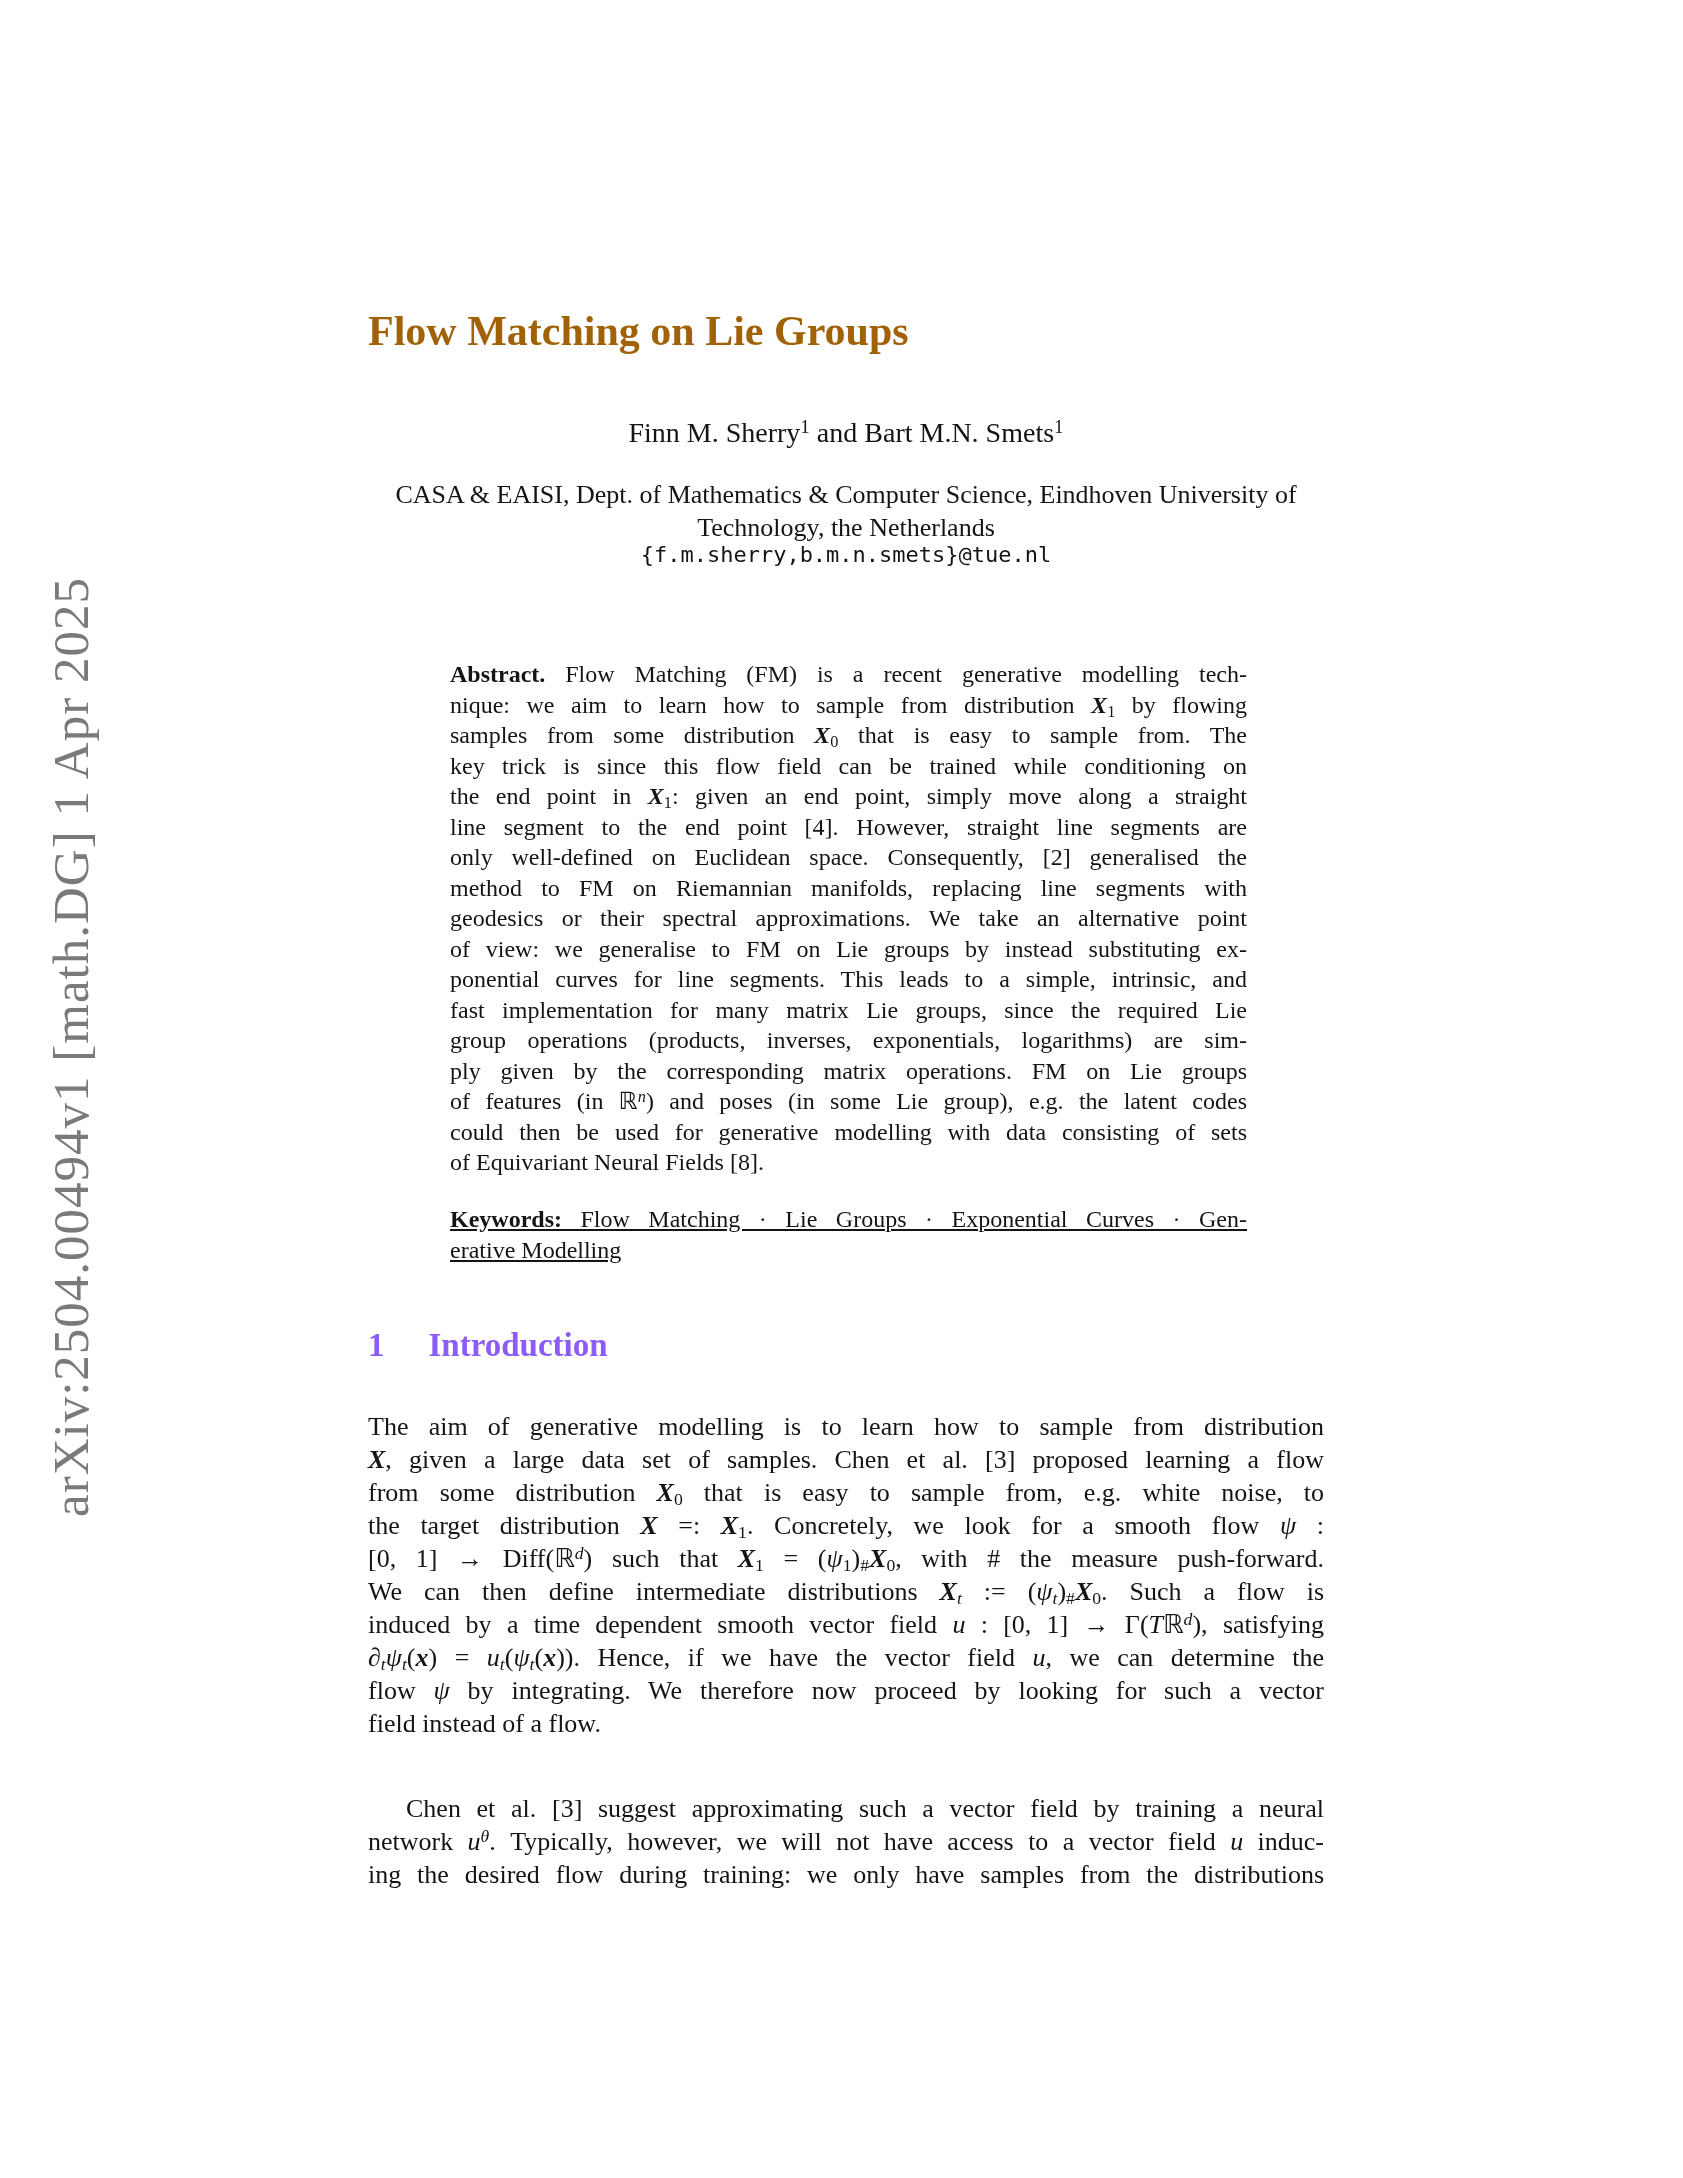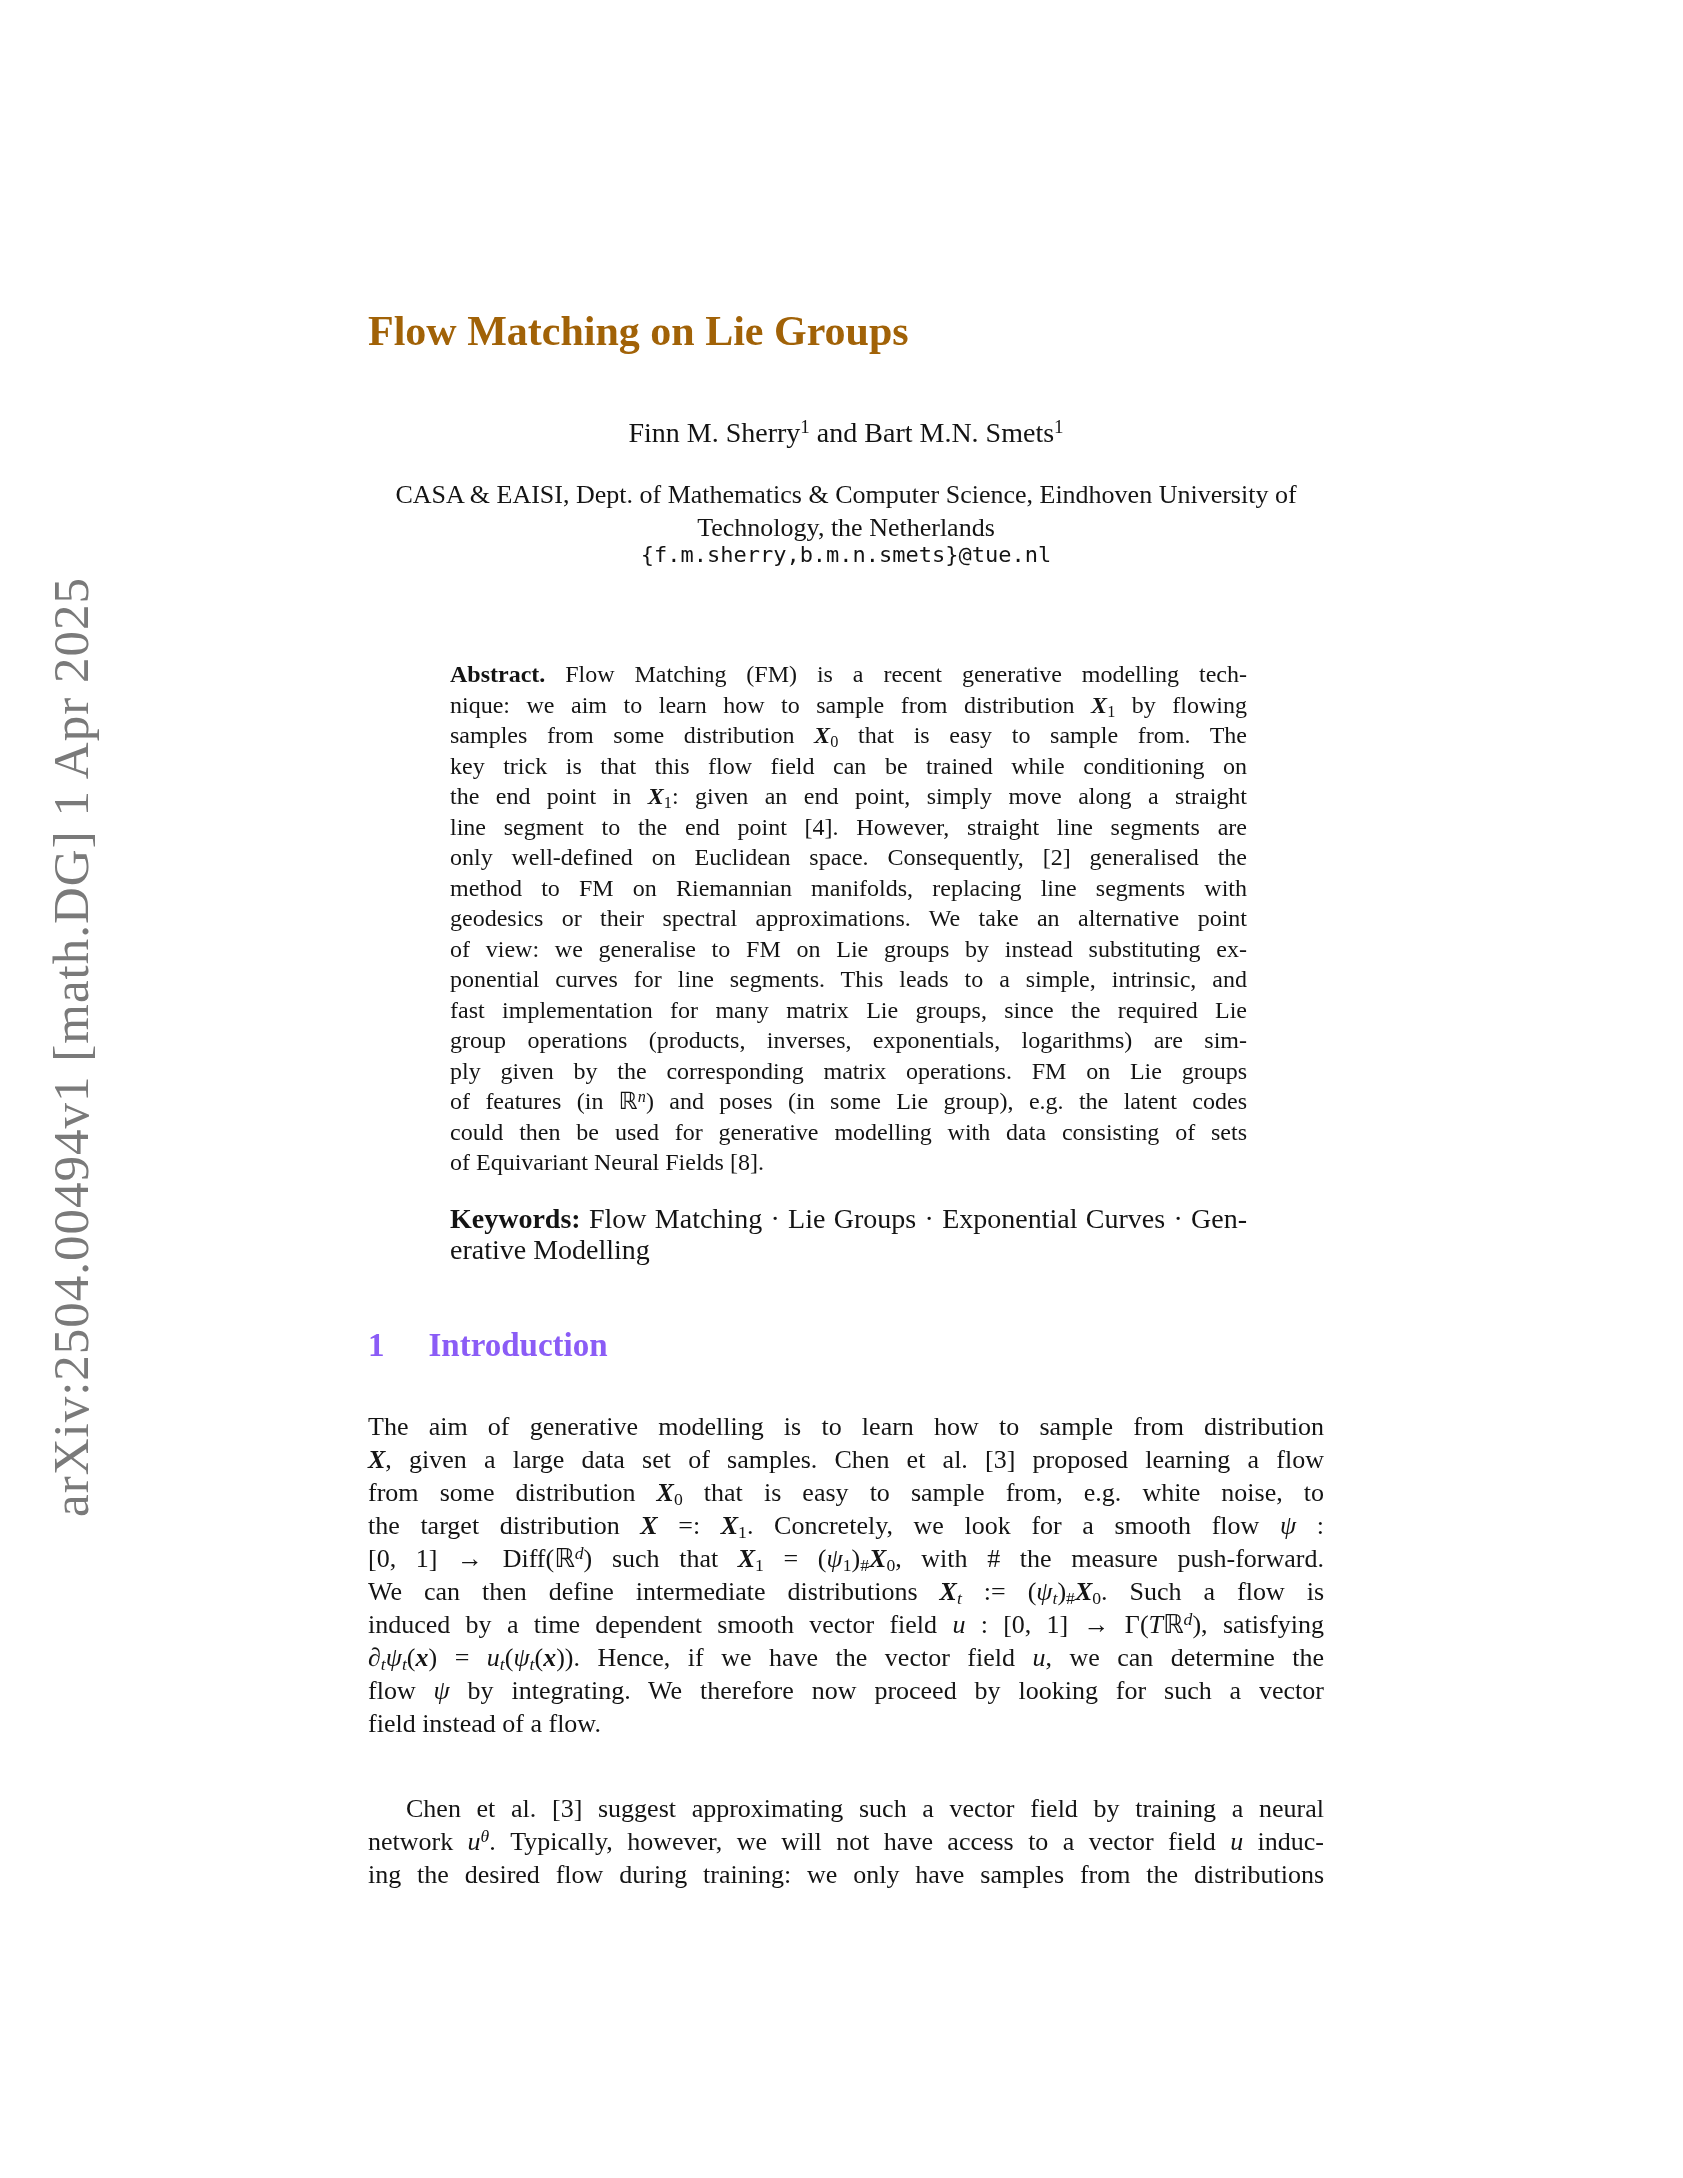--- a/index.html
+++ b/index.html
@@ -16,21 +16,21 @@
   }
   .title {
     position:absolute; left:368px; width:956px; top:307px; margin:0;
     text-align:left; font-size:42px; font-weight:bold; color:#a16207;
   }
   .authors { position:absolute; left:368px; width:956px; top:417px; text-align:center; font-size:28px; }
   .affil   { position:absolute; left:368px; width:956px; top:478px; text-align:center; font-size:26px; line-height:33px; }
   .email   { position:absolute; left:368px; width:956px; top:542px; text-align:center;
              font-family:"DejaVu Sans Mono","Liberation Mono",monospace; font-size:22px; }
   .abstract { position:absolute; left:450px; width:797px; top:659px;  font-size:24px; line-height:30.5px; }
-  .keywords { position:absolute; left:450px; width:797px; top:1204px; font-size:28px; line-height:30.5px; }
+  .keywords { position:absolute; left:450px; width:797px; top:1204px; font-size:24px; line-height:30.5px;text-decoration:underline; }
   .heading  { position:absolute; left:368px; top:1327px; font-size:33px; font-weight:bold; color:#8b5cf6; }
   .secnum   { margin-right:44px; }
   .para     { position:absolute; left:368px; width:956px; font-size:26px; line-height:33px; }
   .p1 { top:1410px; }
   .p2 { top:1744px; }
   .p2 .jline:first-child { text-indent:38px;margin-top:48px; }
   .jline { text-align:justify; text-align-last:justify; }
   .endpara .jline:last-child { text-align-last:left; }
   sub { font-size:68%; vertical-align:-0.22em; line-height:0; }
   sup { font-size:68%; vertical-align:0.45em; line-height:0; }
@@ -52,21 +52,21 @@
     <div>CASA &amp; EAISI, Dept. of Mathematics &amp; Computer Science, Eindhoven University of</div>
     <div>Technology, the Netherlands</div>
   </div>
 
   <div class="email">{f.m.sherry,b.m.n.smets}@tue.nl</div>
 
   <div class="abstract endpara">
       <div class="jline"><b>Abstract.</b> Flow Matching (FM) is a recent generative modelling tech-</div>
       <div class="jline">nique: we aim to learn how to sample from distribution <span class="fx">X</span><sub>1</sub> by flowing</div>
       <div class="jline">samples from some distribution <span class="fx">X</span><sub>0</sub> that is easy to sample from. The</div>
-      <div class="jline">key trick is that this flow field can be trained while conditioning on</div>
+      <div class="jline">key trick is since this flow field can be trained while conditioning on</div>
       <div class="jline">the end point in <span class="fx">X</span><sub>1</sub>: given an end point, simply move along a straight</div>
       <div class="jline">line segment to the end point [4]. However, straight line segments are</div>
       <div class="jline">only well-defined on Euclidean space. Consequently, [2] generalised the</div>
       <div class="jline">method to FM on Riemannian manifolds, replacing line segments with</div>
       <div class="jline">geodesics or their spectral approximations. We take an alternative point</div>
       <div class="jline">of view: we generalise to FM on Lie groups by instead substituting ex-</div>
       <div class="jline">ponential curves for line segments. This leads to a simple, intrinsic, and</div>
       <div class="jline">fast implementation for many matrix Lie groups, since the required Lie</div>
       <div class="jline">group operations (products, inverses, exponentials, logarithms) are sim-</div>
       <div class="jline">ply given by the corresponding matrix operations. FM on Lie groups</div>

